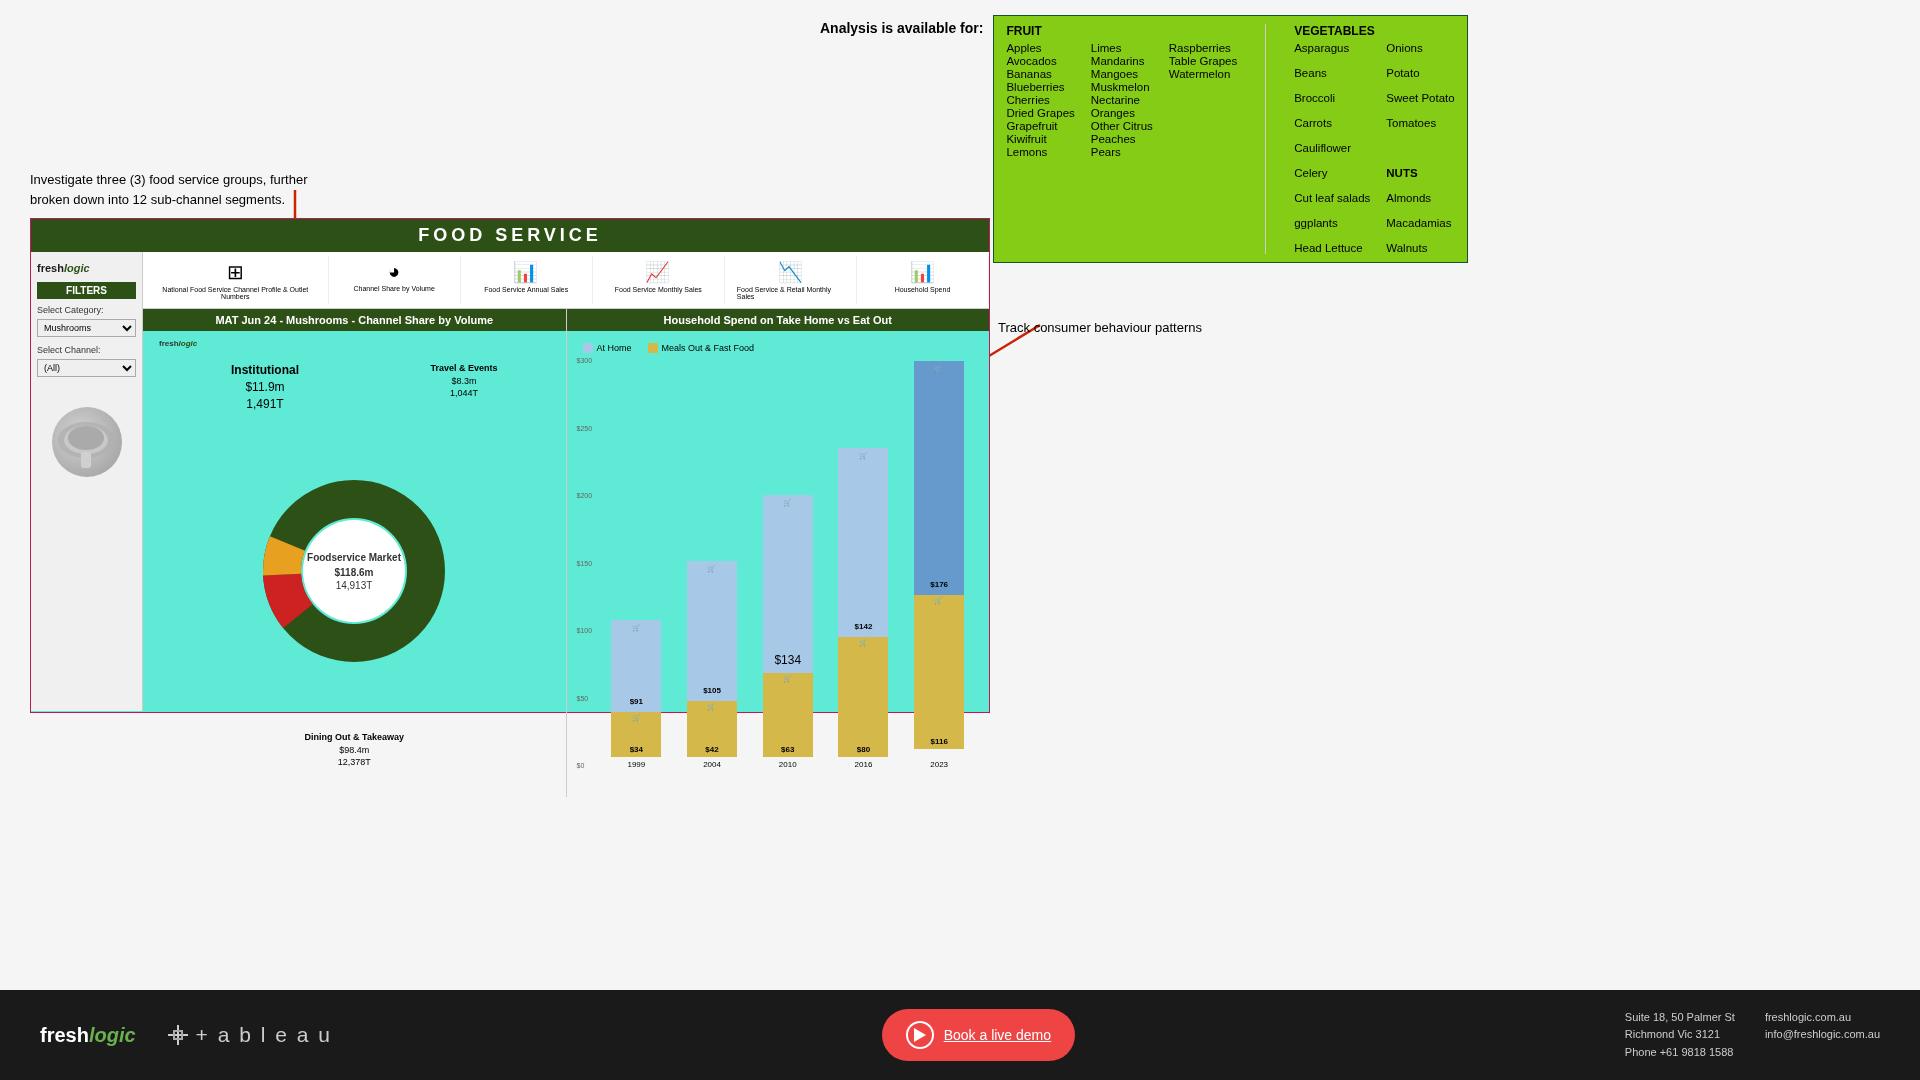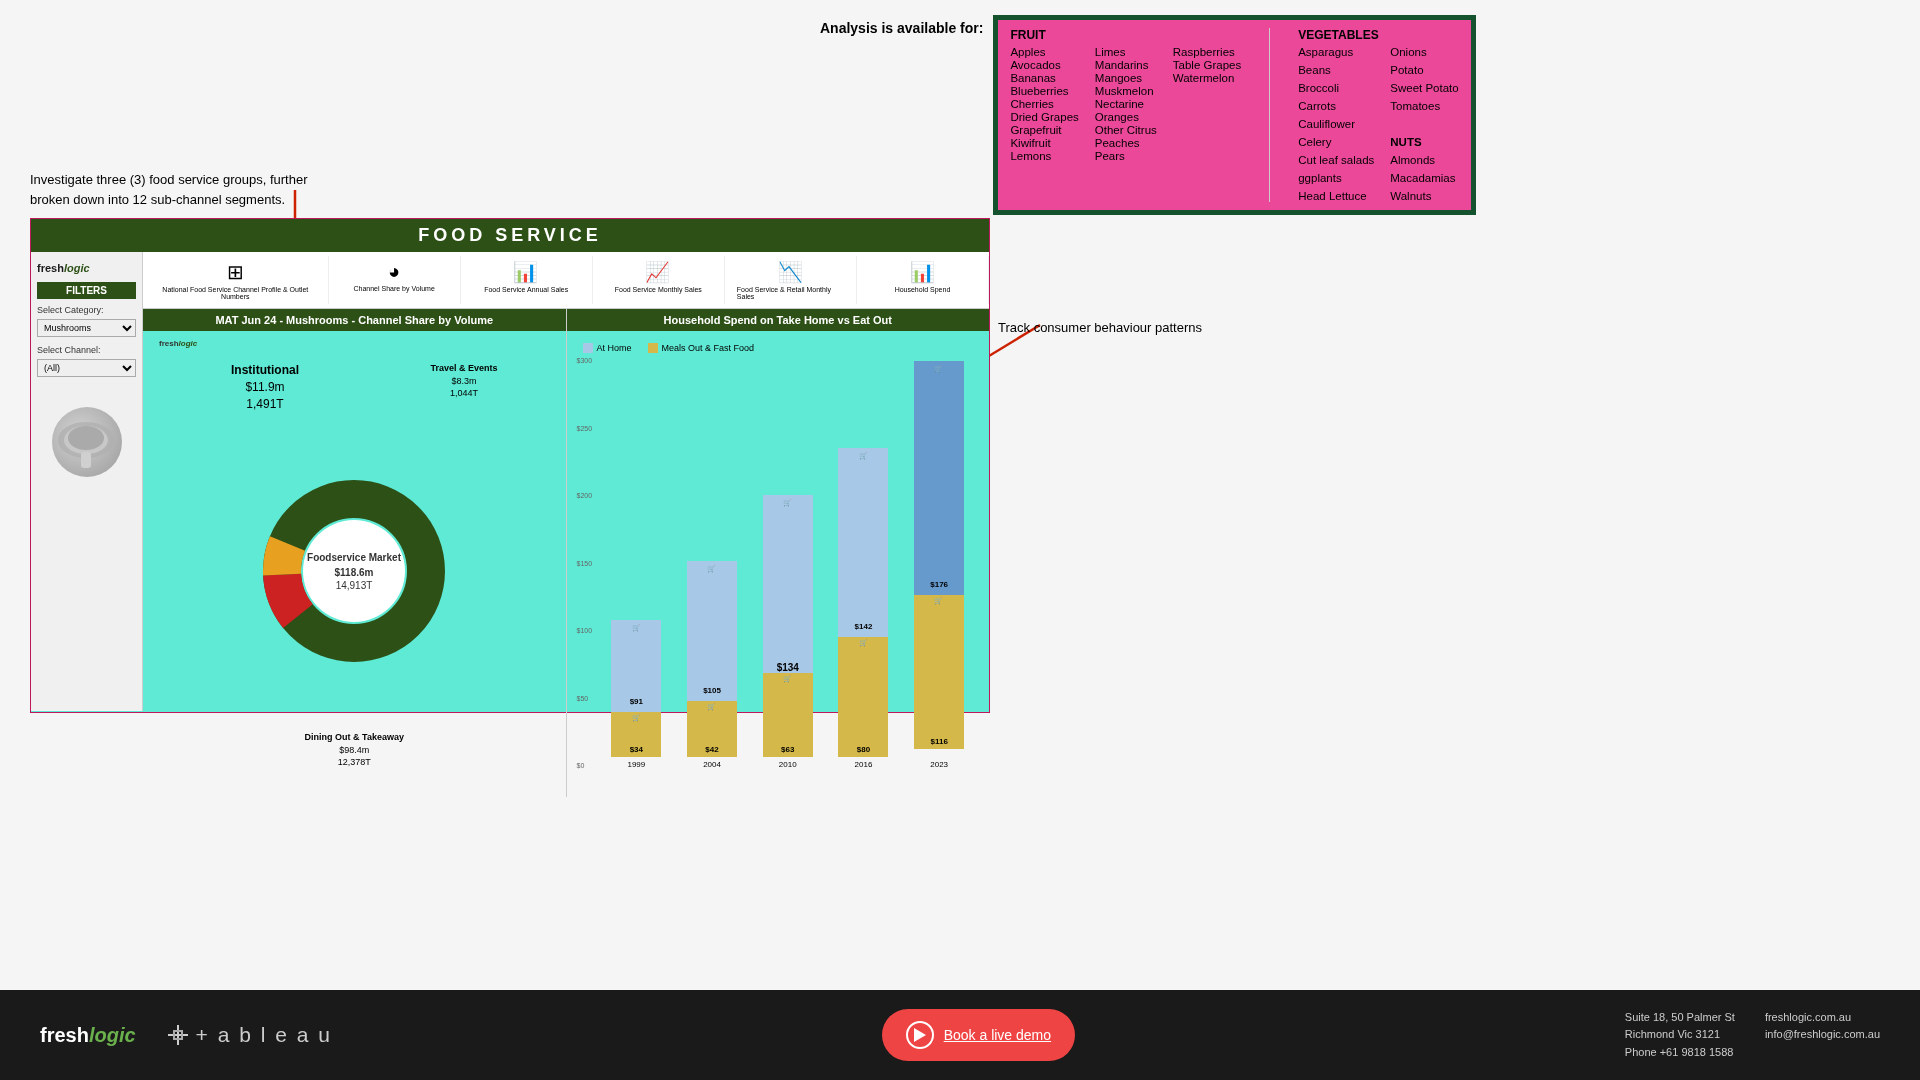--- a/index.html
+++ b/index.html
@@ -15,23 +15,23 @@
       align-items: flex-start;
       gap: 10px;
     }
     .analysis-label {
       font-weight: bold;
       font-size: 14px;
       white-space: nowrap;
       padding-top: 5px;
     }
     .analysis-table {
-      border: 5px solid #14532d;
+      border: 1px solid #14532d;
       padding: 8px 12px;
-      background: #ec4899;
+      background: #84cc16;
       display: flex;
       gap: 20px;
       font-size: 11.5px;
     }
     .fruit-section, .veg-section {
       display: flex;
       flex-direction: column;
     }
     .section-header {
       font-weight: bold;
@@ -53,21 +53,21 @@
       margin: 0 8px;
       align-self: stretch;
     }
     .veg-cols {
       display: flex;
       gap: 16px;
     }
     .veg-col {
       display: flex;
       flex-direction: column;
-      gap: 6px;
+      gap: 13px;
     }
 
     
     .desc-text {
       position: absolute;
       top: 170px;
       left: 30px;
       font-size: 13px;
       line-height: 1.5;
       max-width: 280px;
@@ -571,21 +571,21 @@
                 </div>
 
                 <div style="display:flex;flex-direction:column;align-items:center;flex:1;">
                   <div style="display:flex;flex-direction:column-reverse;align-items:stretch;width:100%;max-width:50px;">
                     <div style="background:#d4b84a;height:84px;position:relative;">
                       <span style="font-size:7px;position:absolute;top:2px;left:50%;transform:translateX(-50%);">🛒</span>
                       <span style="font-size:8px;font-weight:bold;position:absolute;bottom:3px;left:50%;transform:translateX(-50%);">$63</span>
                     </div>
                     <div style="background:#a8c8e8;height:178px;position:relative;">
                       <span style="font-size:7px;position:absolute;top:4px;left:50%;transform:translateX(-50%);">🛒</span>
-                      <span style="font-size:10px;font-weight:bold;position:absolute;bottom:0;left:50%;transform:translateX(-50%);">$134</span>
+                      <span style="font-size:12px;font-weight:normal;position:absolute;bottom:6px;left:50%;transform:translateX(-50%);">$134</span>
                     </div>
                   </div>
                   <span style="font-size:8px;margin-top:3px;">2010</span>
                 </div>
 
                 <div style="display:flex;flex-direction:column;align-items:center;flex:1;">
                   <div style="display:flex;flex-direction:column-reverse;align-items:stretch;width:100%;max-width:50px;">
                     <div style="background:#d4b84a;height:120px;position:relative;">
                       <span style="font-size:7px;position:absolute;top:2px;left:50%;transform:translateX(-50%);">🛒</span>
                       <span style="font-size:8px;font-weight:bold;position:absolute;bottom:3px;left:50%;transform:translateX(-50%);">$80</span>

